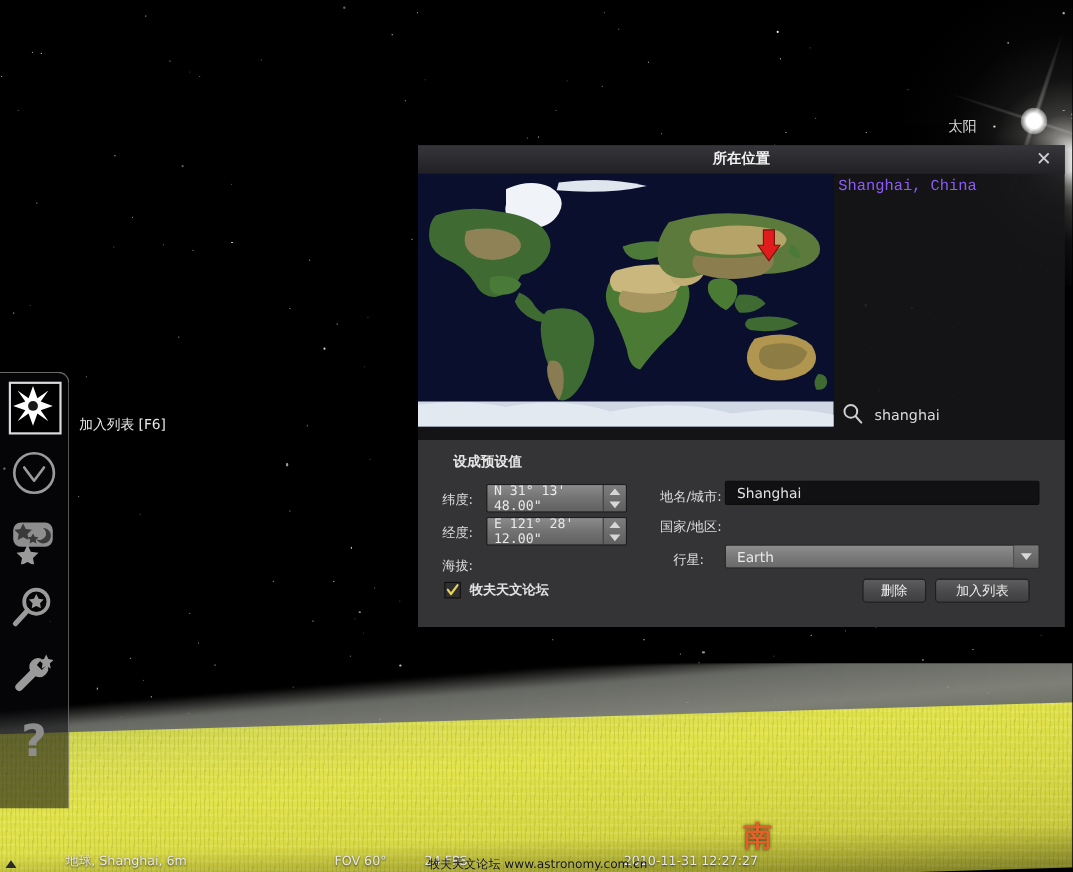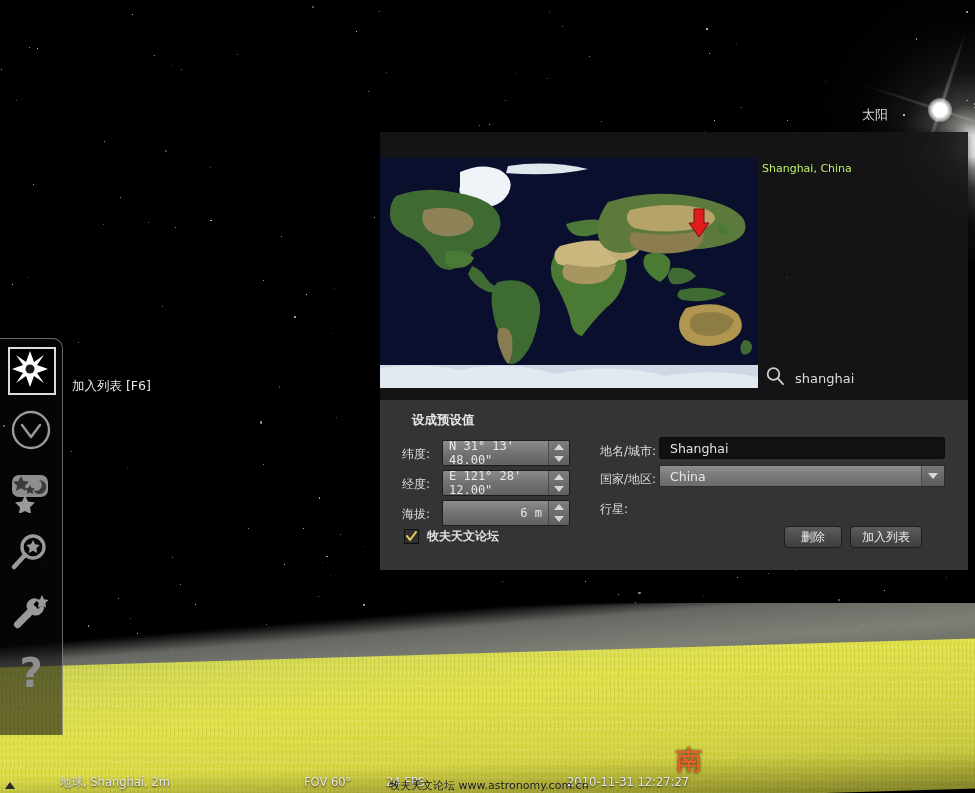--- a/index.html
+++ b/index.html
@@ -80,21 +80,21 @@
     color:#f2f2f2;font-size:13px;font-weight:bold;
     background:linear-gradient(to bottom,rgba(56,56,60,.95),rgba(34,34,38,.95));}
   #dlg-close{position:absolute;right:8px;top:2px;width:22px;height:22px;
     color:#cfcfcf;font-size:17px;line-height:22px;text-align:center;cursor:pointer;}
 
   #map-wrap{position:absolute;left:0;top:26px;width:378px;height:230px;overflow:hidden;
     background:#0b1030;}
   #map{position:absolute;inset:0;}
   #marker{position:absolute;left:308px;top:50px;width:22px;height:30px;}
 
-  #place-name{position:absolute;left:382px;top:30px;color:#bef264;font-size:11px;}
+  #place-name{position:absolute;left:382px;top:30px;color:#8b5cf6;font-size:14px;font-family:Liberation Mono, monospace;}
   #listarea{position:absolute;left:380px;top:50px;width:208px;height:200px;}
   #searchrow{position:absolute;left:380px;top:228px;width:208px;height:36px;
     display:flex;align-items:center;gap:8px;}
   #search-icon{margin-left:5px;}
   #search-input{background:transparent;border:none;outline:none;color:#dcdcdc;
     font-size:13px;font-family:inherit;width:150px;caret-color:#dcdcdc;}
 
   #panel{position:absolute;left:0;top:268px;width:588px;height:170px;
     background:rgba(54,54,57,.97);}
   #panel-title{position:absolute;left:32px;top:12px;color:#e6e6e6;font-size:12.5px;
@@ -401,20 +401,24 @@
       <svg width="46" height="46" viewBox="0 0 46 46">
         <text x="23" y="36" text-anchor="middle" font-size="40" font-weight="bold" font-family="DejaVu Sans, sans-serif" fill="#8d8d8d">?</text>
       </svg>
     </span>
   </div>
 </div>
 <div id="tooltip">加入列表  [F6]</div>
 
 <div id="dialog">
 
+  <div id="dlg-title">
+    <span>所在位置</span>
+    <div id="dlg-close">✕</div>
+  </div>
 
   <div id="map-wrap">
     <div id="map">
       <svg width="378" height="230" viewBox="0 0 378 230" style="display:block">
         <rect x="0" y="0" width="378" height="230" fill="#0a0f2e"></rect>
 
         <rect x="0" y="207" width="378" height="23" fill="#cfd8e4"></rect>
         <path d="M0 210 q40 -6 80 2 q50 -10 95 4 q60 -12 110 2 q50 -8 93 1 L378 230 L0 230 Z" fill="#e3e9f1"></path>
 
         <path d="M80 14 q22 -10 40 -2 q16 10 8 24 q-10 16 -30 12 q-22 -6 -18 -20 Z" fill="#f0f3f7"></path>
@@ -502,59 +506,48 @@
         <div>
             <i class="tri-up"></i>
           </div>
         <div>
             <i class="tri-dn"></i>
           </div>
       </div>
     </div>
 
     <div class="lbl" style="left:22px;top:106px;">海拔:</div>
-    <div class="spinbox" style="left:62px;top:100px;">
-      <div class="spin-field right">6 m</div>
-      <div class="spin-btns">
-        <div>
-            <i class="tri-up"></i>
-          </div>
-        <div>
-            <i class="tri-dn"></i>
-          </div>
-      </div>
-    </div>
 
     <div class="lbl" style="left:220px;top:43px;">地名/城市:</div>
     <div class="textinput" style="left:279px;top:37px;">Shanghai</div>
 
     <div class="lbl" style="left:220px;top:71px;">国家/地区:</div>
-    <div class="combo" style="left:279px;top:65px;">
-      <span class="val">China</span>
+
+    <div class="lbl" style="left:232px;top:101px;">行星:</div>
+    <div class="combo" style="left:279px;top:95px;">
+      <span class="val">Earth</span>
       <span class="arrowbox">
           <i></i>
         </span>
     </div>
 
-    <div class="lbl" style="left:220px;top:101px;">行星:</div>
-
     <div class="btn" style="left:404px;top:126px;width:58px;">删除</div>
-    <div class="btn" style="left:470px;top:126px;width:72px;">加入列表</div>
+    <div class="btn" style="left:470px;top:126px;width:86px;">加入列表</div>
   </div>
 
   <div id="chk-row" style="left:24px;top:396px;">
     <span id="chk-box">
       <svg width="11" height="11" viewBox="0 0 11 11">
         <path d="M1 5 L4 9 L10 1" fill="none" stroke="#e8d25a" stroke-width="2" stroke-linecap="round" stroke-linejoin="round"></path>
       </svg>
     </span>
     <span id="chk-label">牧夫天文论坛</span>
   </div>
 </div>
 
 <div id="statusbar">
-  <span id="st-loc">地球, Shanghai, 2m</span>
+  <span id="st-loc">地球, Shanghai, 6m</span>
   <span id="st-fov">FOV 60°</span>
   <span id="st-fps">24 FPS</span>
   <span id="st-datetime">2010-11-31  12:27:27</span>
 </div>
 <div id="watermark">牧夫天文论坛 www.astronomy.com.cn</div>
 <div id="bottom-arrow"></div>
 
 </body></html>

